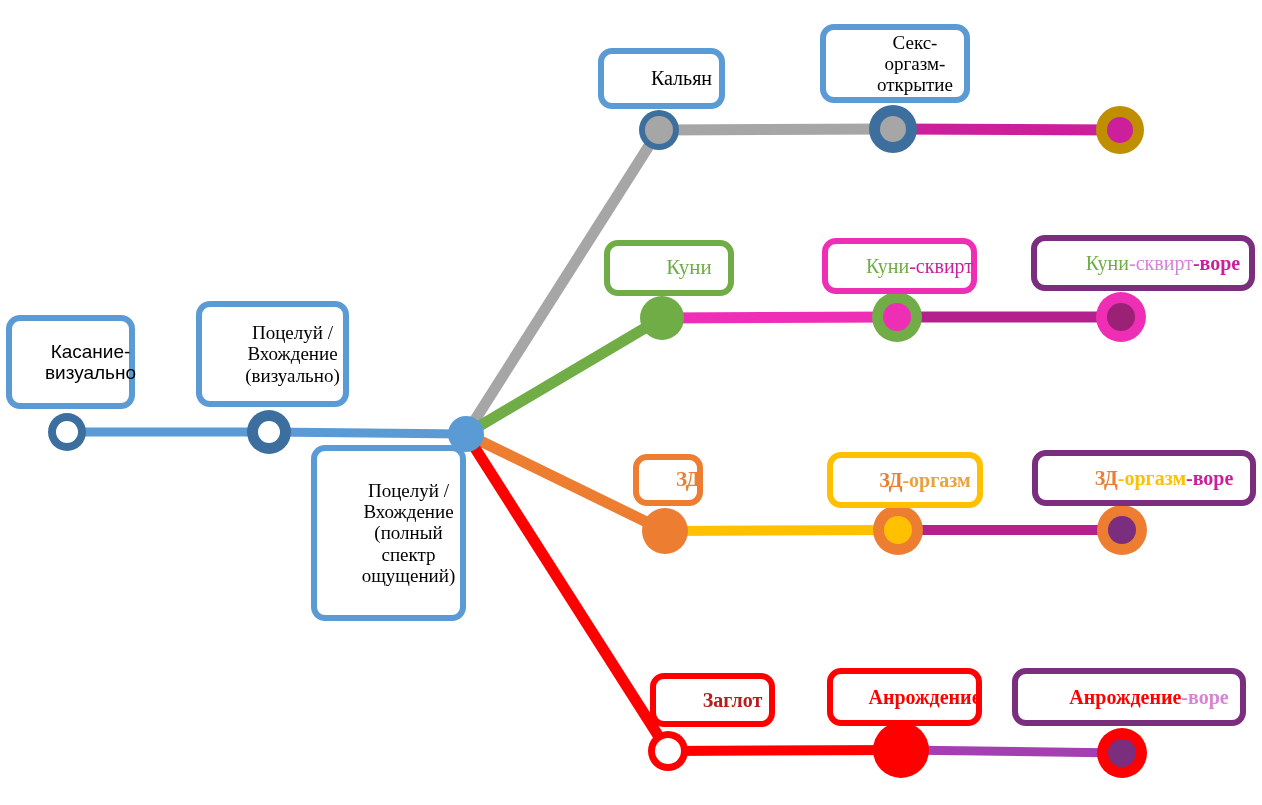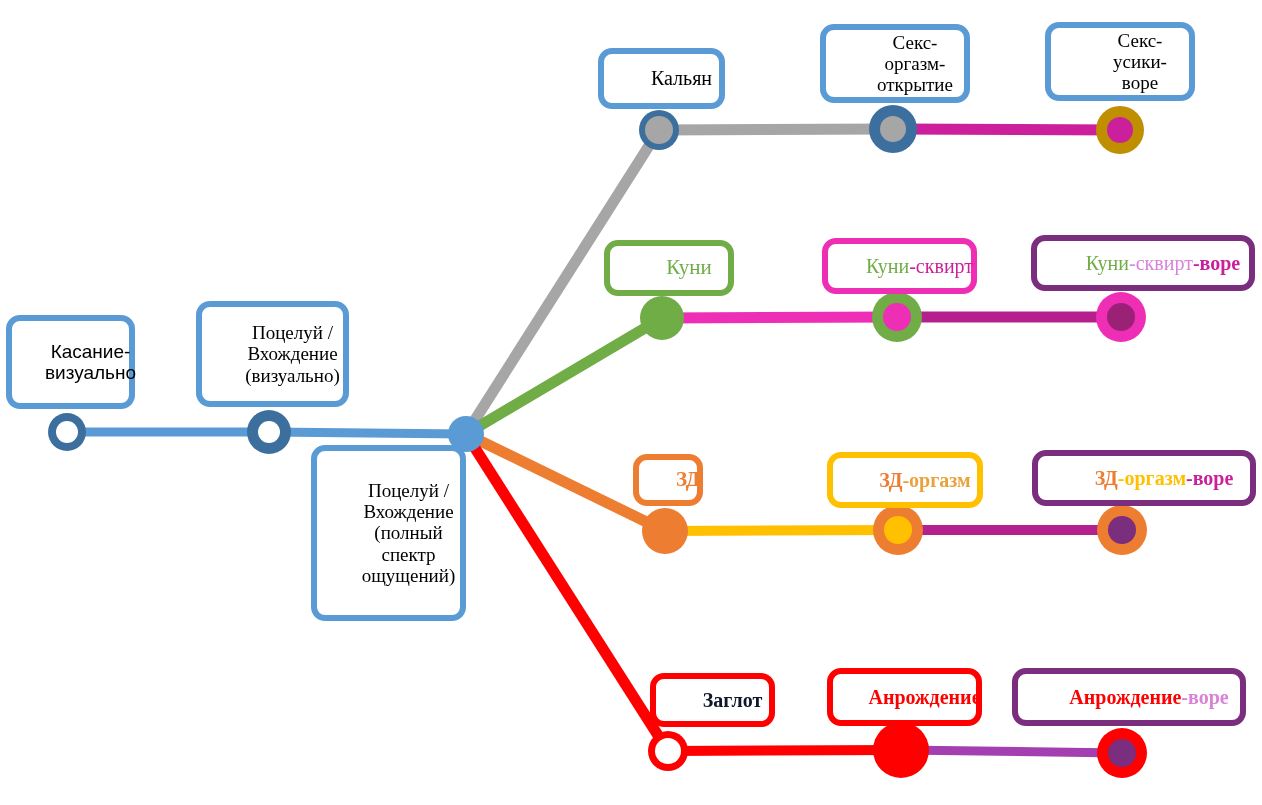--- a/index.html
+++ b/index.html
@@ -101,44 +101,40 @@
 спектр
 ощущений)</span></div>
     </div>
     <div class="node-box" style="left: 598px; top: 48px; width: 127px; height: 61px; border: 6px solid rgb(91, 155, 213); border-radius: 14px; font-size: 20px; font-family: &quot;Liberation Serif&quot;, serif;">
       <div class="lbl"><span style="color: rgb(0, 0, 0); text-align: right;">Кальян</span></div>
     </div>
     <div class="node-box" style="left: 820px; top: 24px; width: 150px; height: 79px; border: 6px solid rgb(91, 155, 213); border-radius: 14px; font-size: 19px; font-family: &quot;Liberation Serif&quot;, serif;">
       <div class="lbl"><span style="color: rgb(0, 0, 0);">Секс-оргазм-
 открытие</span></div>
     </div>
-    <div class="node-box" style="left: 1045px; top: 22px; width: 150px; height: 79px; border: 6px solid rgb(91, 155, 213); border-radius: 14px; font-size: 19px; font-family: &quot;Liberation Serif&quot;, serif;">
-      <div class="lbl"><span style="color: rgb(0, 0, 0);">Секс-усики-
-воре</span></div>
-    </div>
     <div class="node-box" style="left: 604px; top: 240px; width: 130px; height: 56px; border: 6px solid rgb(112, 173, 71); border-radius: 14px; font-size: 21px; font-family: &quot;Liberation Serif&quot;, serif;">
       <div class="lbl"><span style="color: rgb(112, 173, 71);">Куни</span></div>
     </div>
     <div class="node-box" style="left: 822px; top: 238px; width: 155px; height: 56px; border: 6px solid rgb(238, 47, 182); border-radius: 14px; font-size: 20px; font-family: &quot;Liberation Serif&quot;, serif;">
       <div class="lbl"><span style="color: rgb(112, 173, 71);">Куни</span><span style="color: rgb(204, 31, 155);">-сквирт</span></div>
     </div>
     <div class="node-box" style="left: 1031px; top: 235px; width: 224px; height: 56px; border: 6px solid rgb(123, 45, 126); border-radius: 14px; font-size: 20px; font-family: &quot;Liberation Serif&quot;, serif;">
       <div class="lbl"><span style="color: rgb(112, 173, 71);">Куни</span><span style="color: rgb(216, 130, 216);">-сквирт</span><span style="color: rgb(204, 31, 155); font-weight: bold;">-воре</span></div>
     </div>
     <div class="node-box" style="left: 633px; top: 454px; width: 70px; height: 52px; border: 6px solid rgb(237, 125, 49); border-radius: 14px; font-size: 21px; font-family: &quot;Liberation Serif&quot;, serif;">
       <div class="lbl"><span style="color: rgb(237, 125, 49); font-weight: bold;">ЗД</span></div>
     </div>
     <div class="node-box" style="left: 827px; top: 452px; width: 156px; height: 56px; border: 6px solid rgb(255, 192, 0); border-radius: 14px; font-size: 20px; font-family: &quot;Liberation Serif&quot;, serif;">
       <div class="lbl"><span style="color: rgb(237, 125, 49); font-weight: bold;">ЗД</span><span style="color: rgb(232, 163, 61); font-weight: bold;">-оргазм</span></div>
     </div>
     <div class="node-box" style="left: 1032px; top: 450px; width: 224px; height: 56px; border: 6px solid rgb(123, 45, 126); border-radius: 14px; font-size: 20px; font-family: &quot;Liberation Serif&quot;, serif;">
       <div class="lbl"><span style="color: rgb(237, 125, 49); font-weight: bold;">ЗД</span><span style="color: rgb(255, 192, 0); font-weight: bold;">-оргазм</span><span style="color: rgb(204, 31, 155); font-weight: bold;">-воре</span></div>
     </div>
     <div class="node-box" style="left: 650px; top: 673px; width: 125px; height: 54px; border: 6px solid rgb(255, 0, 0); border-radius: 14px; font-size: 20px; font-family: &quot;Liberation Serif&quot;, serif;">
-      <div class="lbl"><span style="color: #0f172a; font-weight: bold;">Заглот</span></div>
+      <div class="lbl"><span style="color: #b91c1c; font-weight: bold;">Заглот</span></div>
     </div>
     <div class="node-box" style="left: 827px; top: 668px; width: 155px; height: 58px; border: 6px solid rgb(255, 0, 0); border-radius: 14px; font-size: 20px; font-family: &quot;Liberation Serif&quot;, serif;">
       <div class="lbl"><span style="color: rgb(255, 0, 0); font-weight: bold;">Анрождение</span></div>
     </div>
     <div class="node-box" style="left: 1012px; top: 668px; width: 234px; height: 58px; border: 6px solid rgb(123, 45, 126); border-radius: 14px; font-size: 20px; font-family: &quot;Liberation Serif&quot;, serif;">
       <div class="lbl"><span style="color: rgb(255, 0, 0); font-weight: bold;">Анрождение</span><span style="color: rgb(216, 130, 216); font-weight: bold;">-воре</span></div>
     </div>
   </div>
 
 </body></html>

